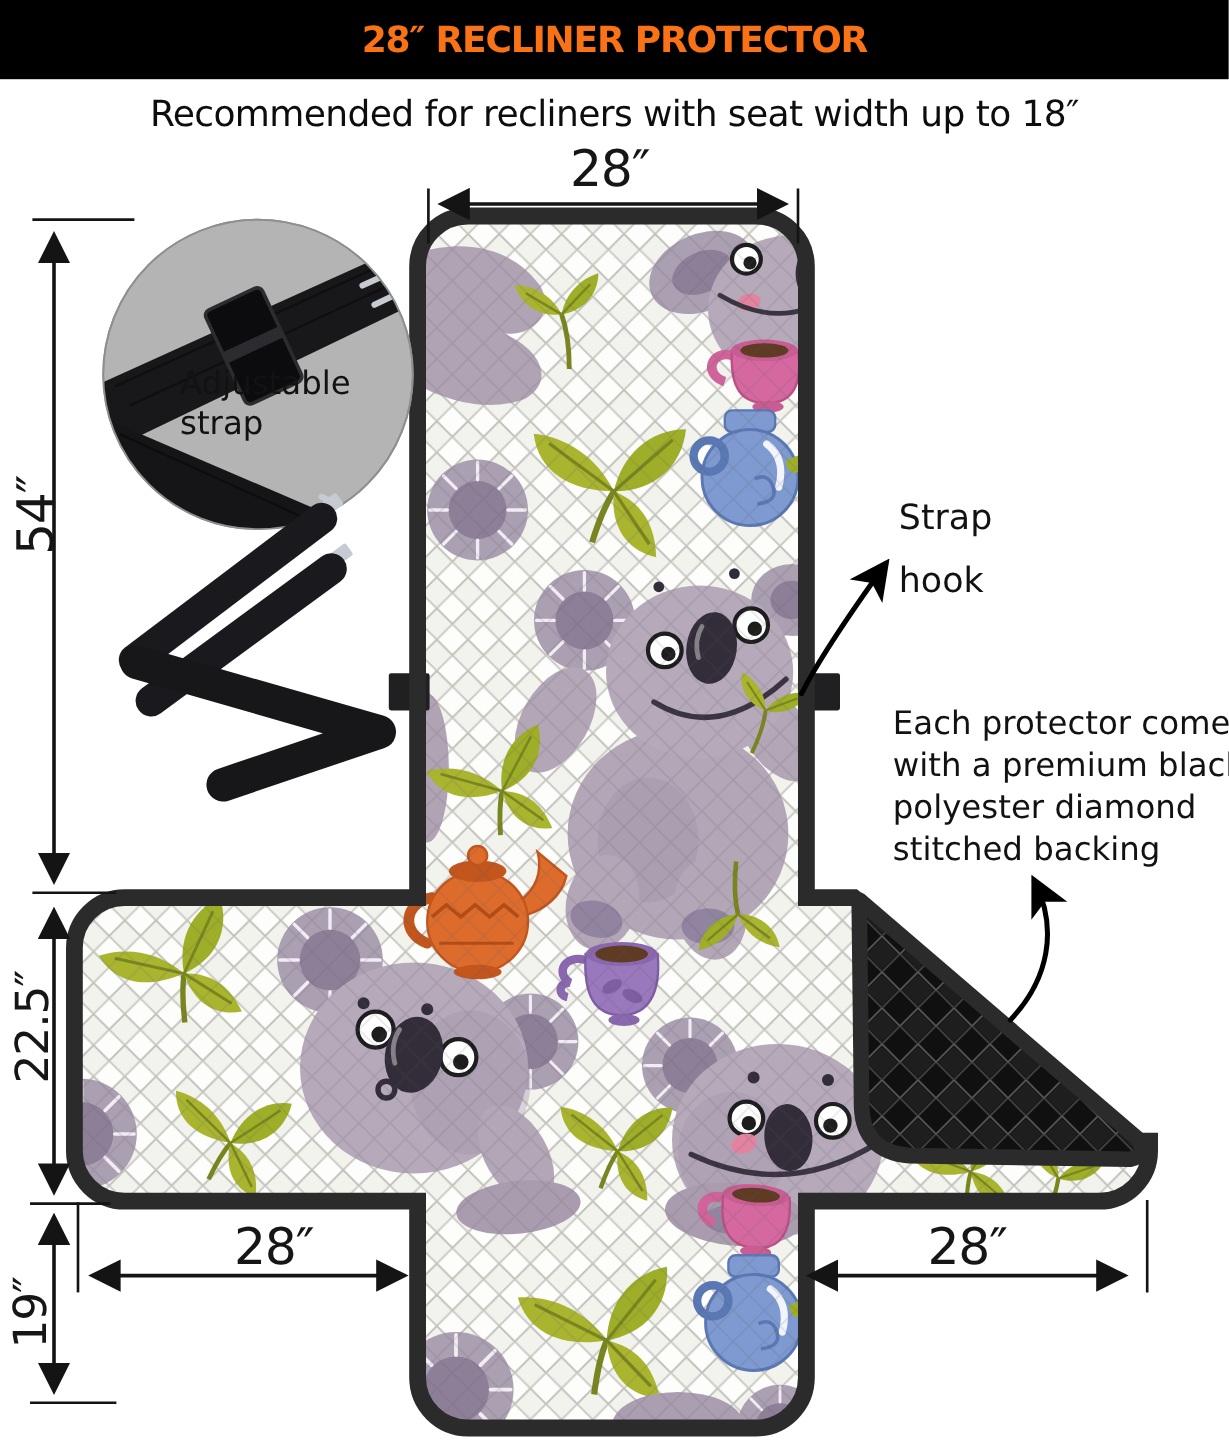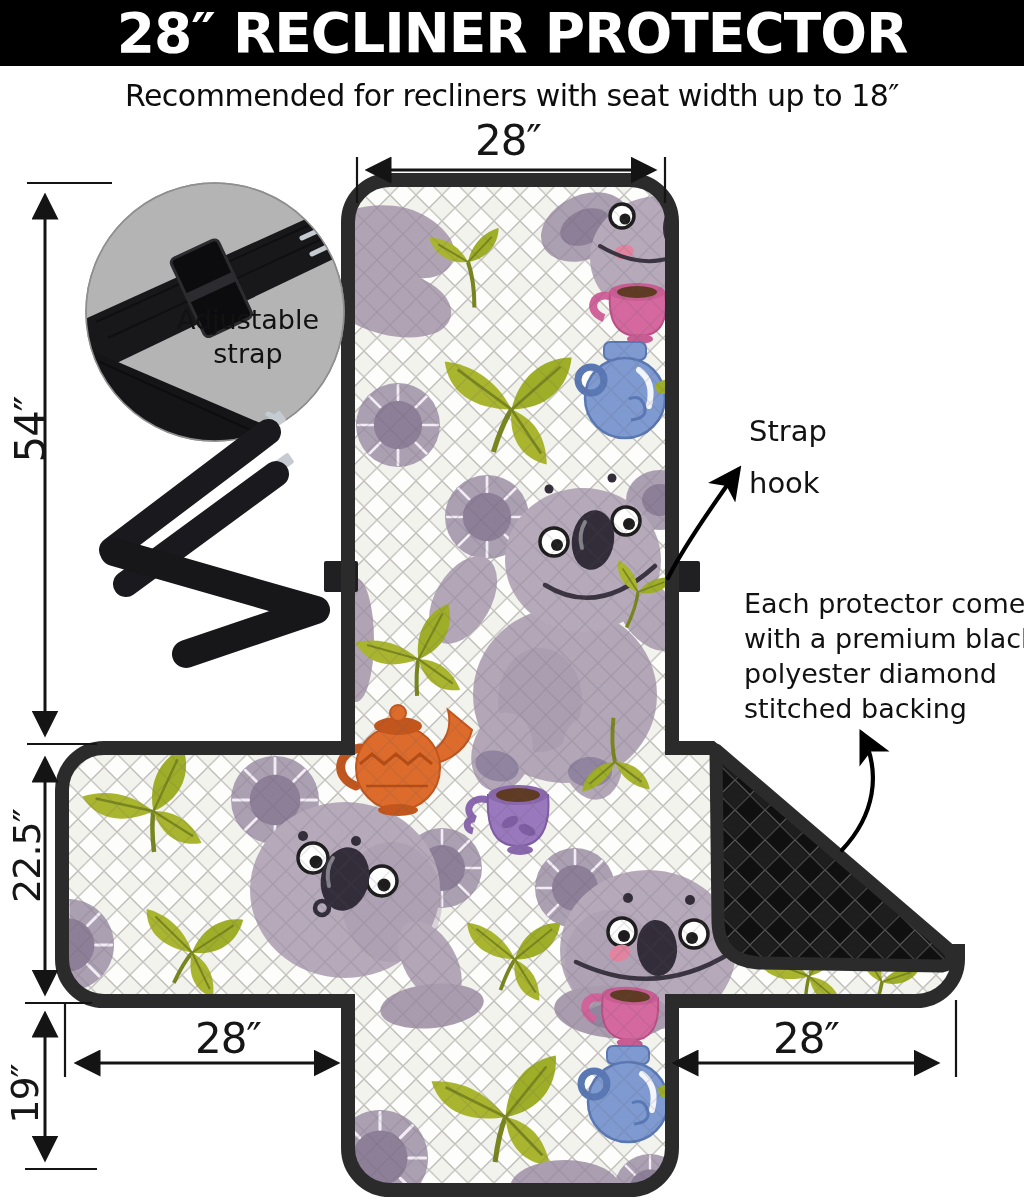--- a/index.html
+++ b/index.html
@@ -5,32 +5,32 @@
   html,body{margin:0;padding:0;}
   body{
     width:1024px;height:1200px;position:relative;background:#ffffff;
     font-family:"DejaVu Sans","Liberation Sans",sans-serif;overflow:hidden;
   }
   .topbar{
     position:absolute;left:0;top:0;width:1024px;height:66px;background:#000000;
     display:flex;align-items:center;justify-content:center;
   }
   .topbar h1{
-    margin:0;color:#ffffff;font-size:55px;font-weight:700;letter-spacing:-1px;white-space:nowrap;
+    margin:0;color:#f97316;font-size:30px;font-weight:700;letter-spacing:-1px;white-space:nowrap;
   }
   .subtitle{
     position:absolute;left:0;top:78px;width:1024px;text-align:center;
     color:#0d0d0d;font-size:30px;letter-spacing:-0.5px;
   }
   .dim{
     position:absolute;color:#161616;font-size:40px;letter-spacing:-1px;text-align:center;
   }
   .rot{transform:rotate(-90deg);}
   .callout{position:absolute;color:#121212;}
-  #adj-label{left:150px;top:303px;width:196px;text-align:center;font-size:27px;line-height:34px;}
+  #adj-label{left:150px;top:303px;width:196px;text-align:left;font-size:27px;line-height:34px;}
   #hook-label{left:749px;top:405px;width:112px;font-size:29px;line-height:52px;}
   #backing-label{left:744px;top:586px;width:302px;font-size:27px;line-height:35px;}
   #svgart{position:absolute;left:0;top:0;}
 </style>
 </head>
 <body>
 
 <svg id="svgart" width="1024" height="1200" viewBox="0 0 1024 1200">
   <defs>
     <pattern id="q" width="26" height="26" patternUnits="userSpaceOnUse">

